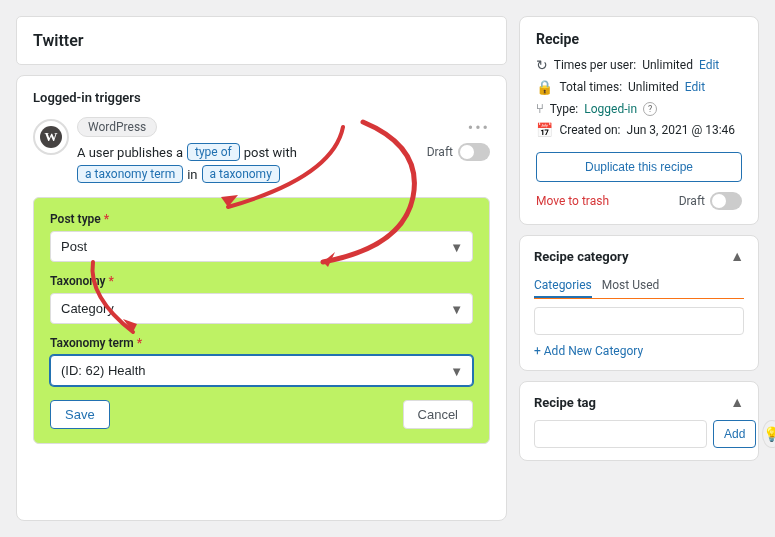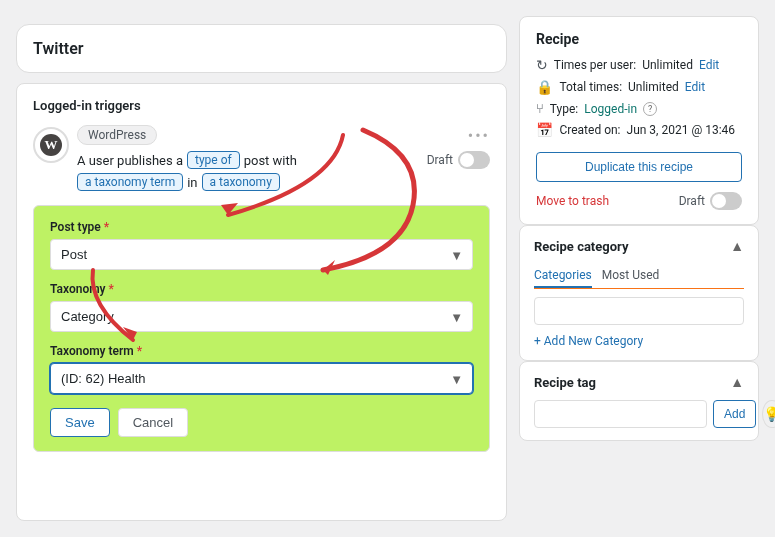--- a/index.html
+++ b/index.html
@@ -27,23 +27,22 @@
     .left-panel {
       flex: 1;
       display: flex;
       flex-direction: column;
       gap: 10px;
     }
 
     .twitter-card {
       background: #fff;
       border: 1px solid #ddd;
-      border-radius: 13px;
+      border-radius: 5px;
       padding: 14px 16px;
-      margin-top: 8px;
     }
 
     .twitter-title {
       font-size: 16px;
       font-weight: 600;
       color: #1d2327;
       margin-bottom: 0;
     }
 
     .triggers-card {
@@ -214,20 +213,21 @@
 
     .form-select-wrapper.active select {
       border-color: #2271b1;
       box-shadow: 0 0 0 1px #2271b1;
     }
 
     .form-buttons {
       display: flex;
       gap: 8px;
       margin-top: 14px;
+      justify-content: space-between;
     }
 
     .btn-save {
       padding: 6px 14px;
       background: #fff;
       border: 1px solid #2271b1;
       border-radius: 4px;
       color: #2271b1;
       font-size: 13px;
       cursor: pointer;
@@ -245,20 +245,21 @@
 
     .trigger-area {
       position: relative;
     }
 
     
     .right-panel {
       width: 240px;
       display: flex;
       flex-direction: column;
+      gap: 10px;
     }
 
     .recipe-card {
       background: #fff;
       border: 1px solid #ddd;
       border-radius: 8px;
       padding: 14px 16px;
     }
 
     .recipe-title {

